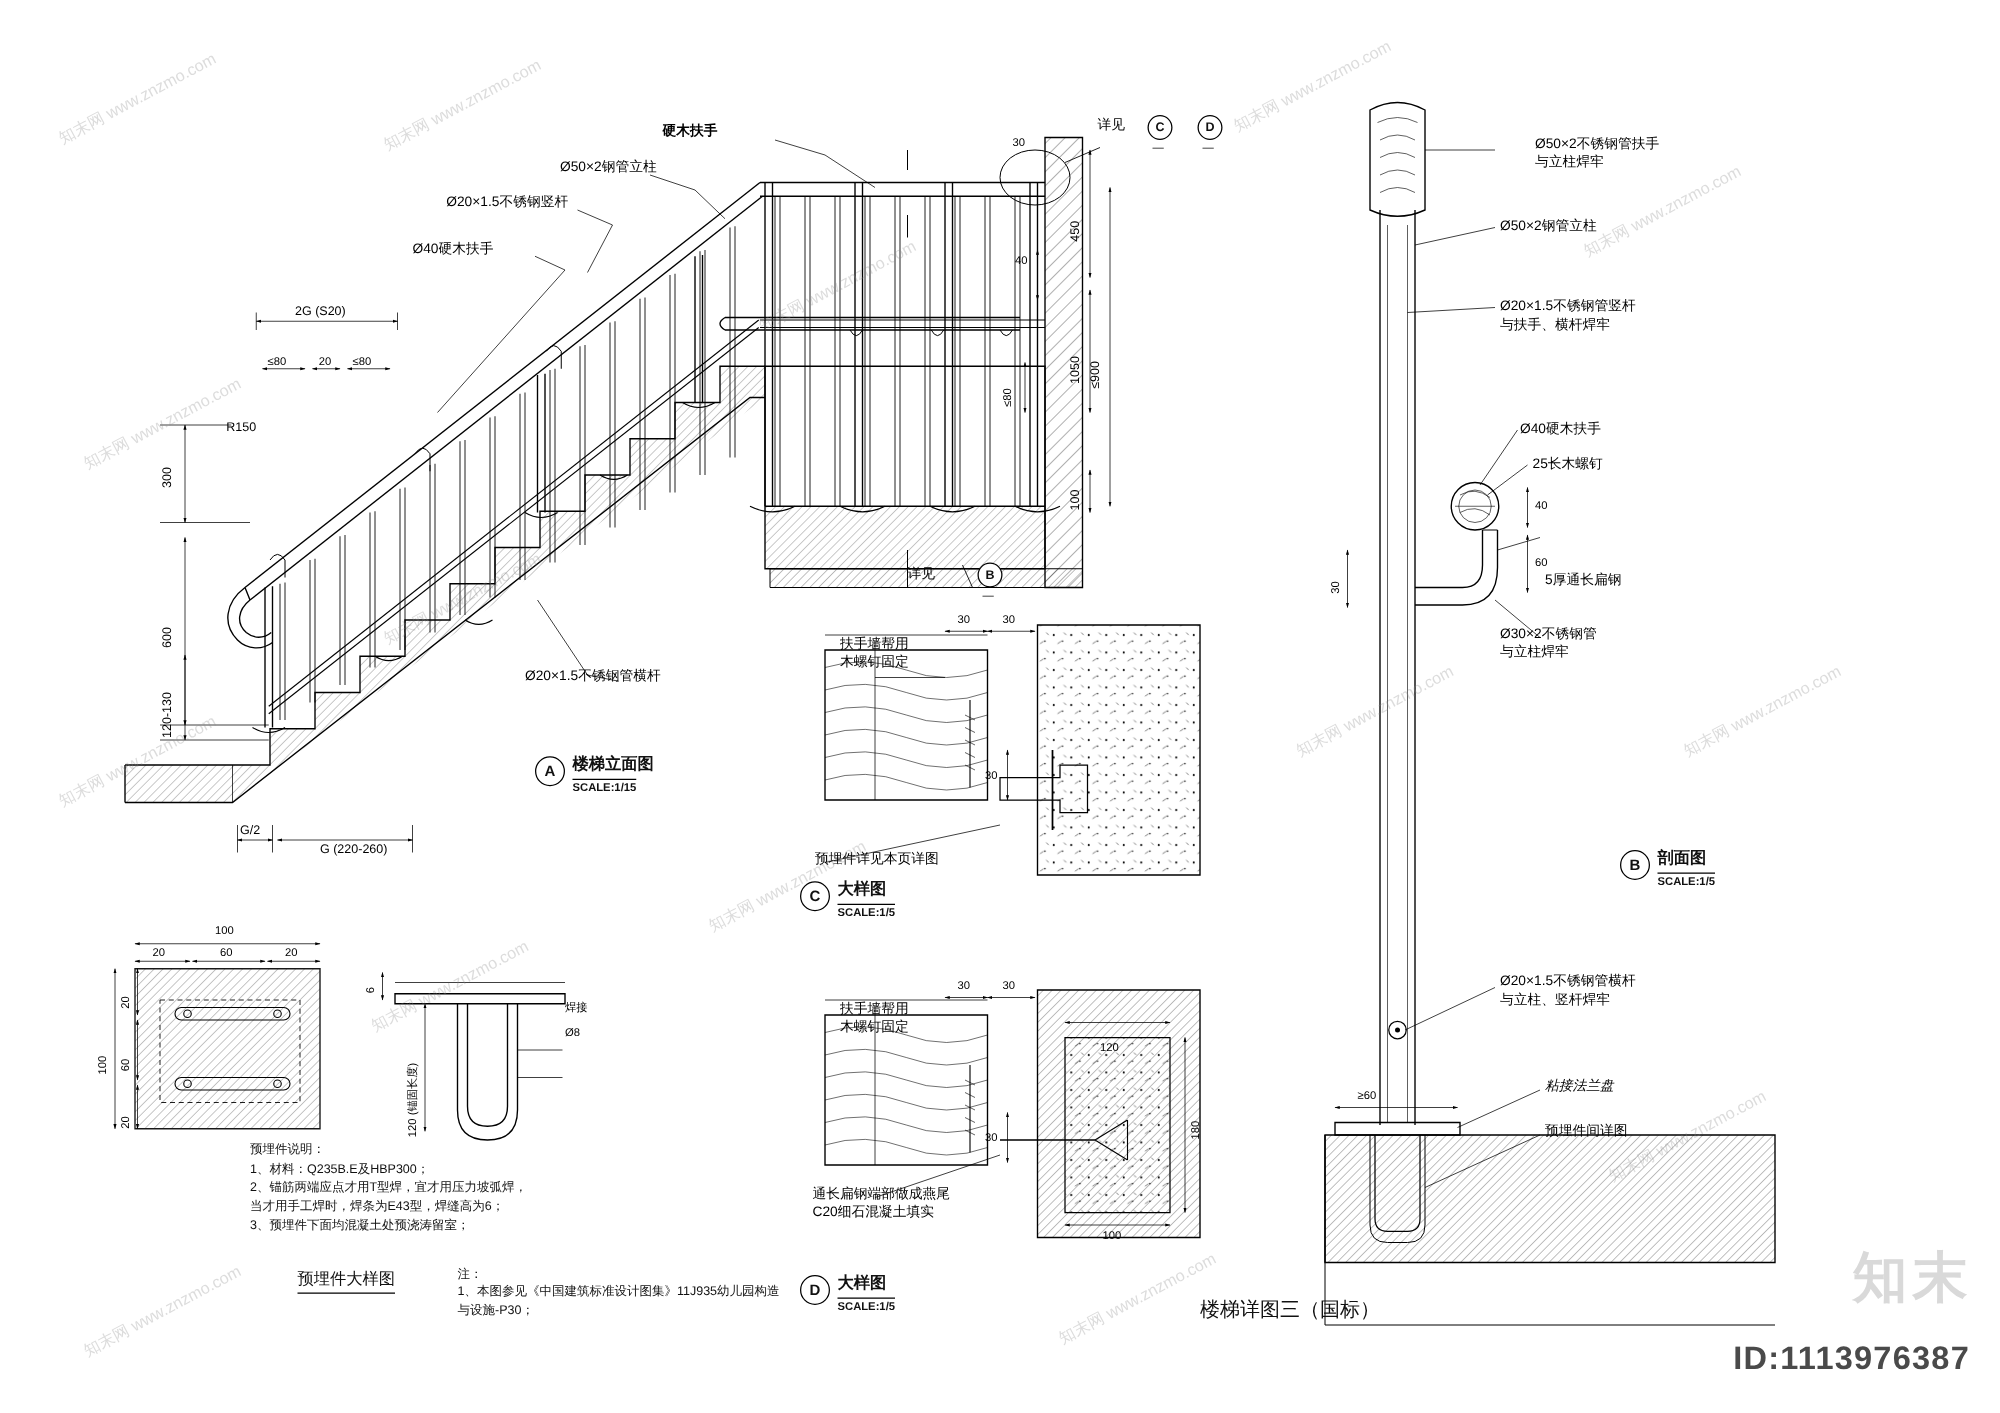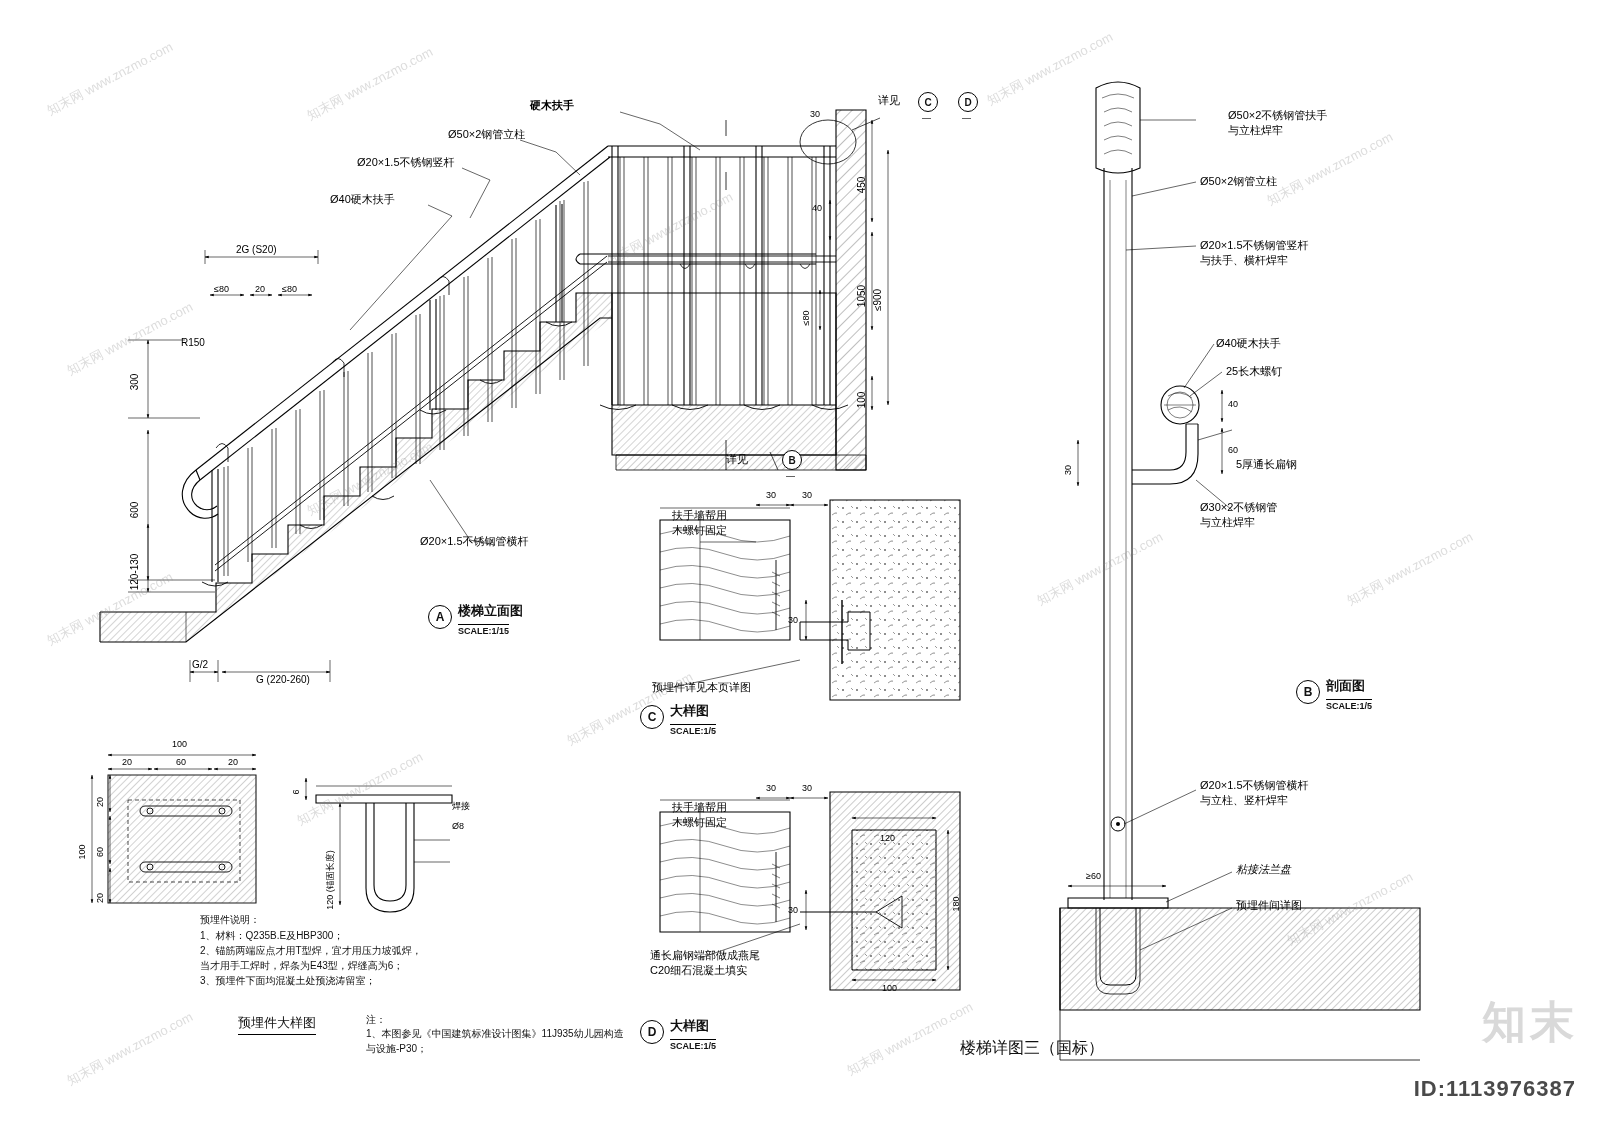--- a/index.html
+++ b/index.html
@@ -14,21 +14,21 @@
   .title{font-size:13px;font-weight:normal;}
   .bubble{position:absolute;width:22px;height:22px;border:1.3px solid #000;border-radius:50%;
           display:flex;align-items:center;justify-content:center;font-size:12px;font-weight:bold;background:#fff;}
   .bubble.sm{width:18px;height:18px;font-size:10px;}
   .tit-wrap{position:absolute;}
   .tit-wrap .t1{font-size:13px;font-weight:bold;}
   .tit-wrap .t2{font-size:9px;font-weight:bold;border-top:1.4px solid #000;display:inline-block;padding-top:1px;}
   .wm{position:absolute;color:rgba(140,140,140,.30);font-size:13px;transform:rotate(-28deg);
       white-space:nowrap;pointer-events:none;font-family:"Liberation Sans",sans-serif;}
   .logo{position:absolute;right:22px;bottom:78px;font-size:44px;font-weight:bold;color:#d9d9d9;letter-spacing:4px;}
-  .idtxt{position:absolute;right:24px;bottom:28px;font-size:22px;font-weight:bold;color:#4a4a4a;letter-spacing:1px;}
+  .idtxt{position:absolute;right:24px;bottom:28px;font-size:26px;font-weight:bold;color:#4a4a4a;letter-spacing:1px;}
   .notes{position:absolute;font-size:10px;line-height:1.5;white-space:pre;}
   .ul{border-bottom:1.4px solid #000;display:inline-block;}
 </style>
 </head>
 <body>
 
 <div class="sheet">
 
   <svg class="draw" viewBox="0 0 1600 1130">
     <defs>

